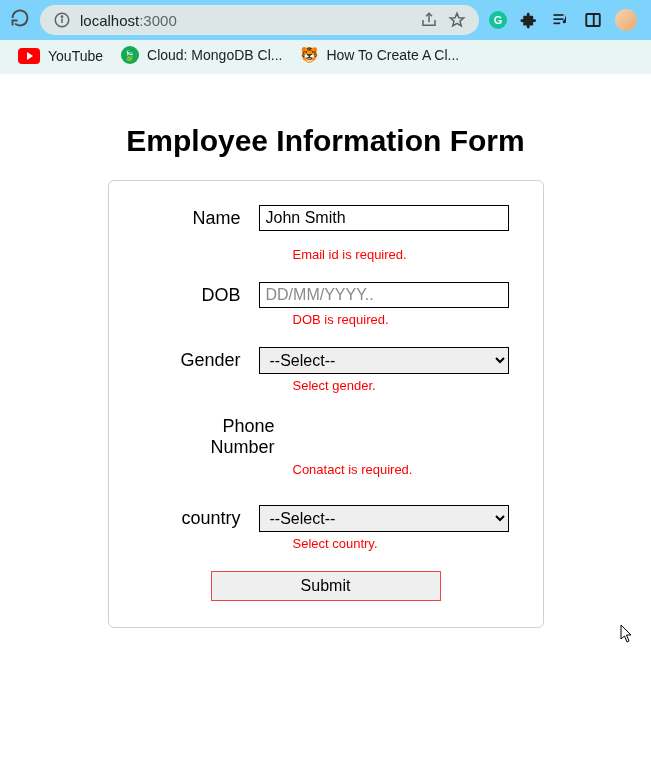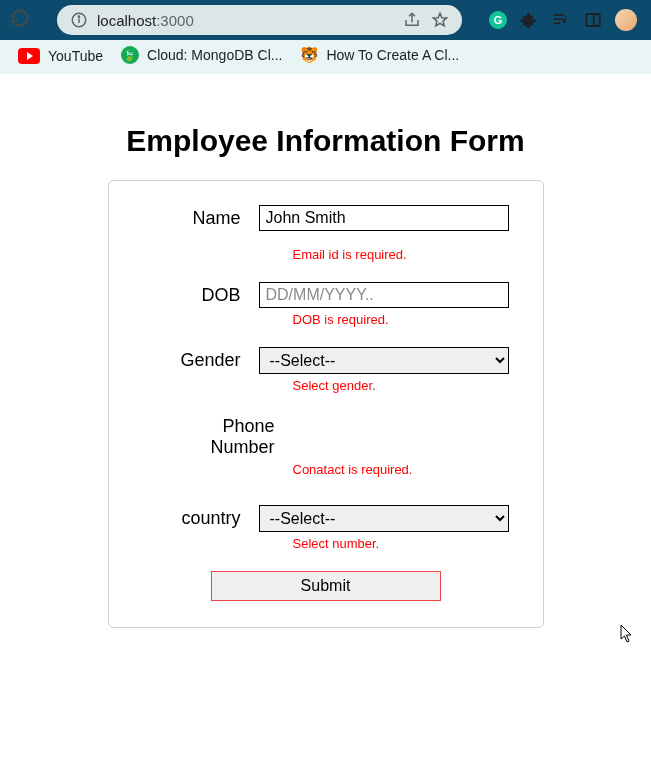--- a/index.html
+++ b/index.html
@@ -4,25 +4,25 @@
   <style>
     * { margin: 0; padding: 0; box-sizing: border-box; }
     body {
       font-family: Arial, Helvetica, sans-serif;
       width: 651px;
       height: 762px;
       background: #ffffff;
       overflow: hidden;
     }
     .toolbar {
-      background: #0c4a6e;
+      background: #7dd3fc;
       padding: 5px 10px;
       display: flex;
       align-items: center;
-      gap: 27px;
+      gap: 10px;
     }
     .reload-icon svg { width: 20px; height: 20px; }
     .url-bar {
       background: #dde6e6;
       border-radius: 16px;
       padding: 5px 12px;
       display: flex;
       align-items: center;
       gap: 8px;
       flex: 1;
@@ -236,21 +236,21 @@
     <div class="error error-tight">Conatact is required.</div>
 
     <div class="field">
       <div class="field-label">country</div>
       <div class="field-input">
         <select>
           <option>--Select--</option>
         </select>
       </div>
     </div>
-    <div class="error">Select number.</div>
+    <div class="error">Select country.</div>
 
     <div class="submit-row">
       <button class="submit-btn">Submit</button>
     </div>
   </div>
 </div>
 
 <div class="cursor">
   <svg width="16" height="20" viewBox="0 0 16 20">
       <path d="M1 1 L1 15 L4.5 12 L7 18 L9 17 L6.5 11 L11 11 Z" fill="#fff" stroke="#000" stroke-width="1"></path>

